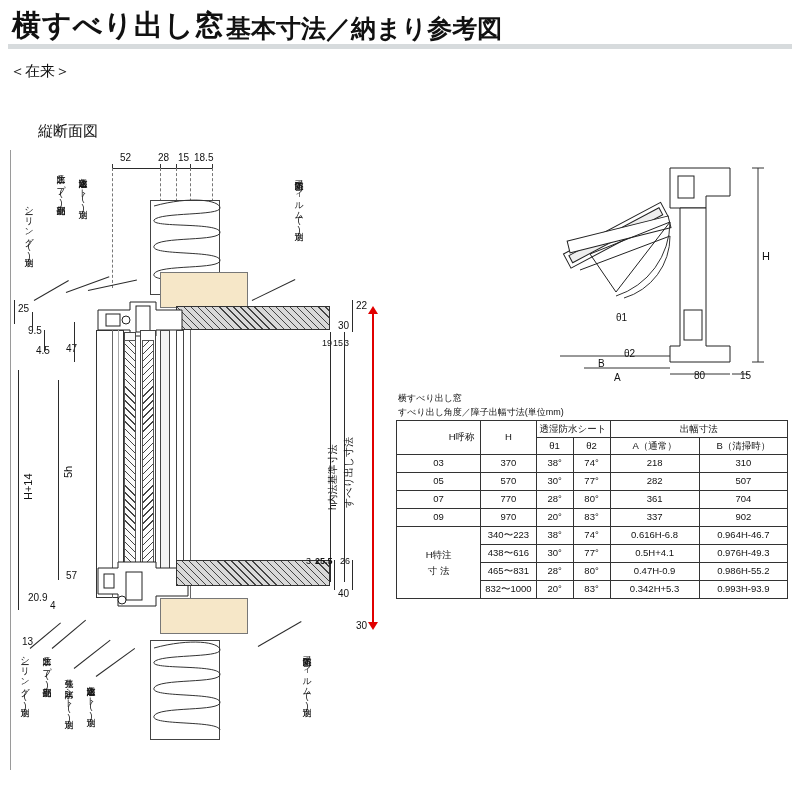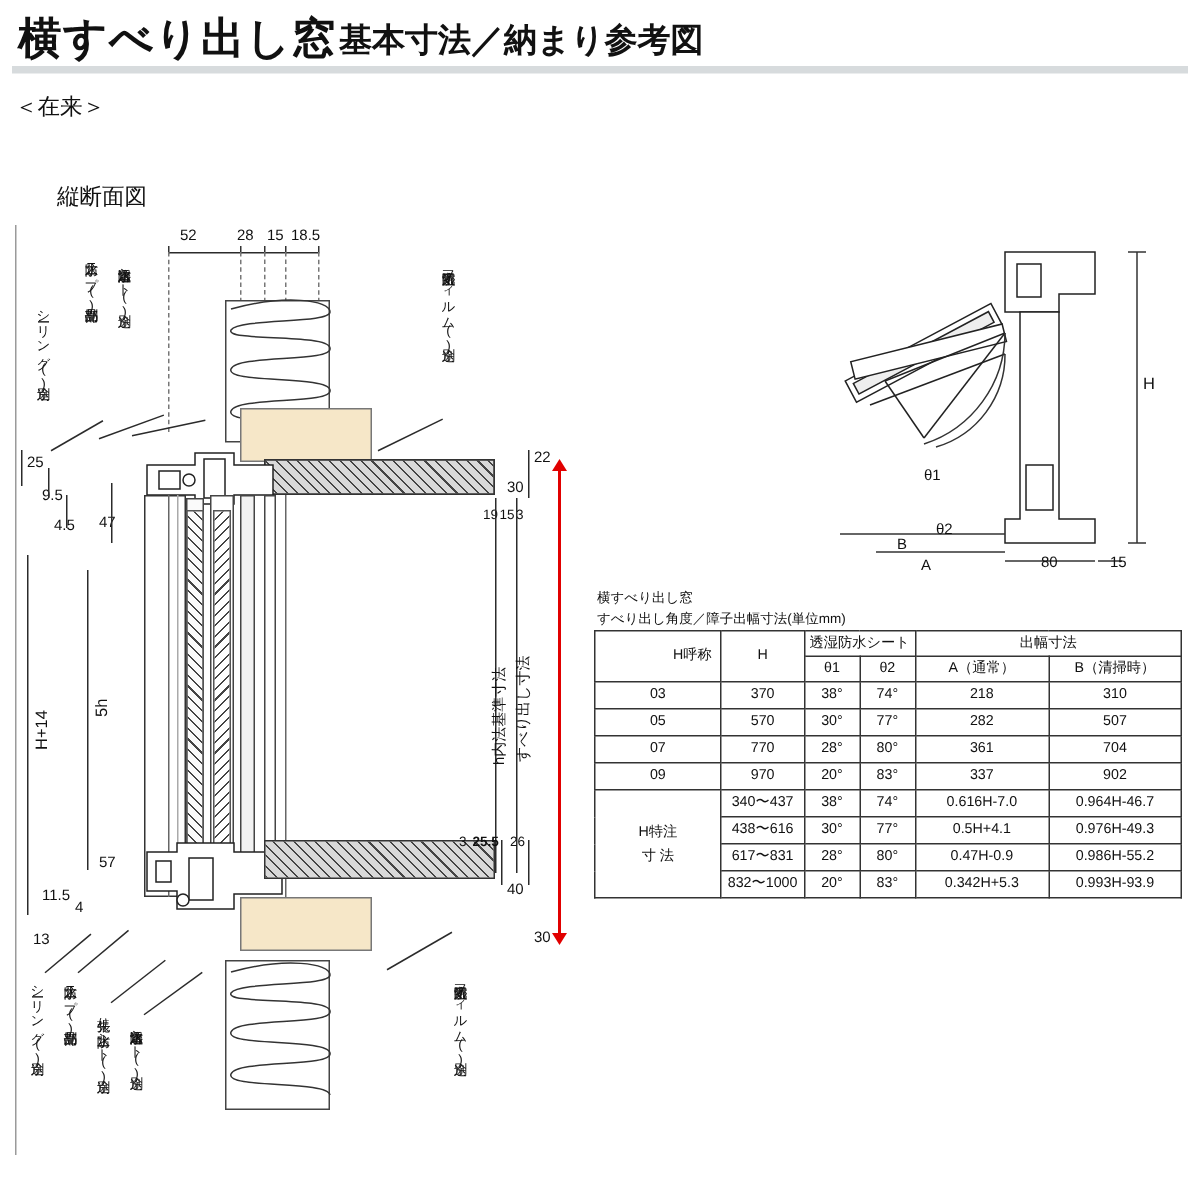--- a/index.html
+++ b/index.html
@@ -15,21 +15,21 @@
 
   
   .hdr{position:absolute;left:0;top:0;width:800px;height:48px;}
   .hdr-title{
     position:absolute;left:12px;top:6px;
     font-size:29px;font-weight:bold;letter-spacing:1px;
     white-space:nowrap;
   }
   .hdr-sub{
     position:absolute;left:226px;top:12px;
-    font-size:22px;font-weight:bold;letter-spacing:0px;
+    font-size:25px;font-weight:bold;letter-spacing:0px;
     white-space:nowrap;
   }
   .hdr-rule{
     position:absolute;left:8px;top:44px;width:784px;height:5px;
     background:#d7dbdd;
   }
 
   
   .lbl-kizai{position:absolute;left:10px;top:62px;font-size:15px;}
   .lbl-amido{position:absolute;left:10px;top:90px;font-size:19px;font-weight:bold;}
@@ -209,23 +209,23 @@
     <div class="fill-cream box" style="left:160px;top:598px;width:88px;height:36px;border-color:#777;"></div>
 
     <div class="box fill-white" style="left:150px;top:640px;width:70px;height:100px;border-color:#444;"></div>
     <svg class="coil" style="left:150px;top:638px;" width="74" height="106" viewBox="0 0 74 106">
       <g fill="none" stroke="#333" stroke-width="1">
         <path d="M4,10 C40,0 70,4 70,12 C70,20 10,16 4,24 C0,32 68,26 70,36 C72,46 8,40 4,50 C0,60 68,54 70,64 C72,74 8,68 4,78 C0,88 68,82 70,92"></path>
       </g>
     </svg>
 
     <div class="txt" style="left:66px;top:570px;">57</div>
-    <div class="txt" style="left:28px;top:592px;">11.5</div>
+    <div class="txt" style="left:28px;top:592px;">20.9</div>
     <div class="txt" style="left:50px;top:600px;">4</div>
-    <div class="txt" style="left:22px;top:621px;">13</div>
+    <div class="txt" style="left:22px;top:636px;">13</div>
 
     <div class="txt9" style="left:306px;top:556px;">3</div>
     <div class="txt9" style="left:315px;top:556px;font-weight:bold;">25.5</div>
     <div class="txt9" style="left:340px;top:556px;">26</div>
     <div class="txt" style="left:338px;top:588px;">40</div>
     <div class="txt" style="left:356px;top:620px;">30</div>
 
     <div class="ln vl" style="left:352px;top:560px;height:30px;"></div>
     <div class="ln vl" style="left:334px;top:560px;height:30px;"></div>
 
@@ -348,35 +348,35 @@
         <td>970</td>
         <td>20°</td>
         <td>83°</td>
         <td>337</td>
         <td>902</td>
       </tr>
 
       <tr class="drow">
         <td rowspan="4" style="white-space:pre-line;line-height:1.6;">H特注
 寸  法</td>
-        <td>340〜437</td>
+        <td>340〜223</td>
         <td>38°</td>
         <td>74°</td>
-        <td>0.616H-7.0</td>
+        <td>0.616H-6.8</td>
         <td>0.964H-46.7</td>
       </tr>
       <tr class="drow">
         <td>438〜616</td>
         <td>30°</td>
         <td>77°</td>
         <td>0.5H+4.1</td>
         <td>0.976H-49.3</td>
       </tr>
       <tr class="drow">
-        <td>617〜831</td>
+        <td>465〜831</td>
         <td>28°</td>
         <td>80°</td>
         <td>0.47H-0.9</td>
         <td>0.986H-55.2</td>
       </tr>
       <tr class="drow">
         <td>832〜1000</td>
         <td>20°</td>
         <td>83°</td>
         <td>0.342H+5.3</td>

